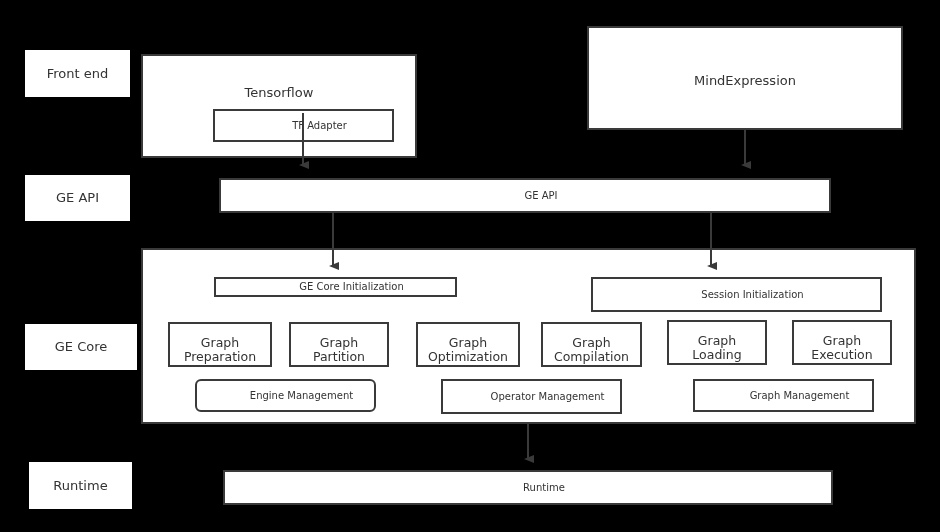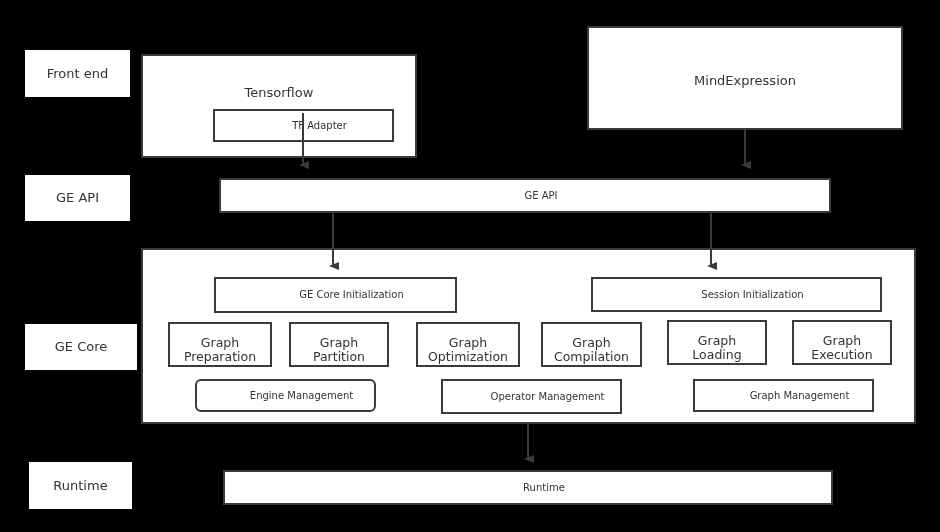--- a/index.html
+++ b/index.html
@@ -100,21 +100,21 @@
       <span>MindExpression</span>
     </div>
   </div>
 
   <div class="box bordered inner-lg" style="left:219px; top:178px; width:612px; height:35px;">
     <span>GE API</span>
   </div>
 
   <div class="container-box" style="left:141px; top:248px; width:775px; height:176px;">
 
-    <div class="box bordered inner-lg" style="left:71px; top:27px; width:243px; height:36px;">
+    <div class="box bordered inner-lg" style="left:71px; top:27px; width:243px; height:20px;">
       <span>GE Core Initialization</span>
     </div>
 
     <div class="box bordered inner-lg" style="left:448px; top:27px; width:291px; height:35px;">
       <span>Session Initialization</span>
     </div>
 
     <div class="box bordered inner-sm" style="left:25px; top:72px; width:104px; height:45px; flex-direction:column;">
       <span>Graph</span>
       <span>Preparation</span>

